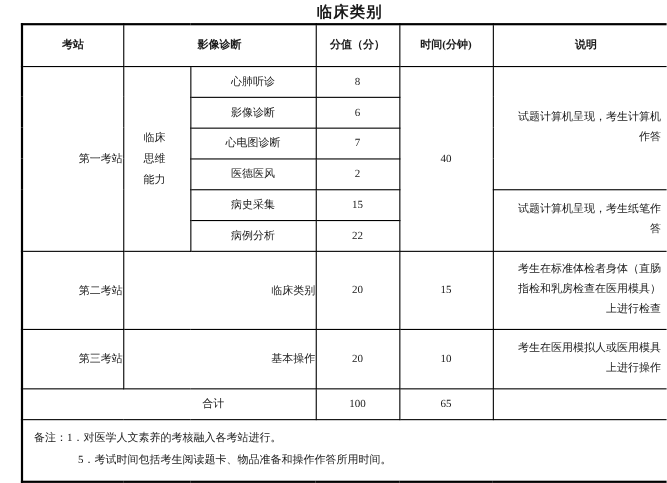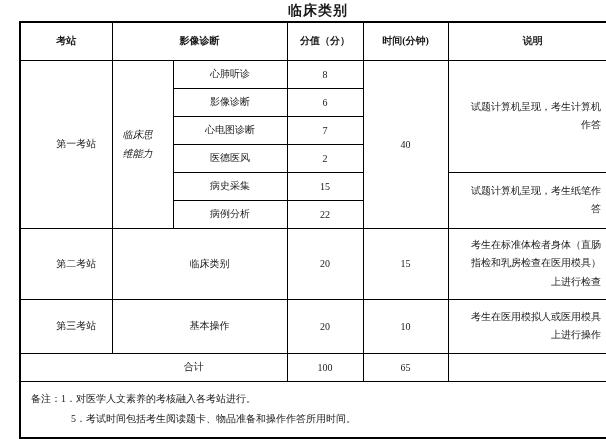--- a/index.html
+++ b/index.html
@@ -33,23 +33,23 @@
     overflow: hidden;
     font-weight: normal;
   }
   tr.header-row th { font-weight: bold; text-align: center; }
   tr.header-row { height: 38px; }
   tr.item-row { height: 28px; }
   tr.station2-row { height: 71px; }
   tr.station3-row { height: 54px; }
   tr.total-row { height: 28px; }
   tr.remarks-row { height: 57px; }
-  .cell-left { text-align: center; padding-left: 20px; }
+  .cell-left { text-align: right; padding-left: 20px; }
   .cell-center { text-align: center; }
-  td.category-cell { padding-left: 10px; padding-right: 14px; line-height: 1.9; font-style: italic; }
+  td.category-cell { padding-left: 18px; padding-right: 14px; line-height: 1.9; }
   td.note-cell { padding: 3px 16px; line-height: 1.82; text-align: right; }
   td.total-label-cell { text-align: center; padding-left: 80px; }
   td.remarks-cell { padding: 4px 0 4px 10px; line-height: 2.0; vertical-align: middle; }
   .remark-line2 { padding-left: 40px; }
 </style>
 </head>
 <body>
 
 <div class="page">
 

